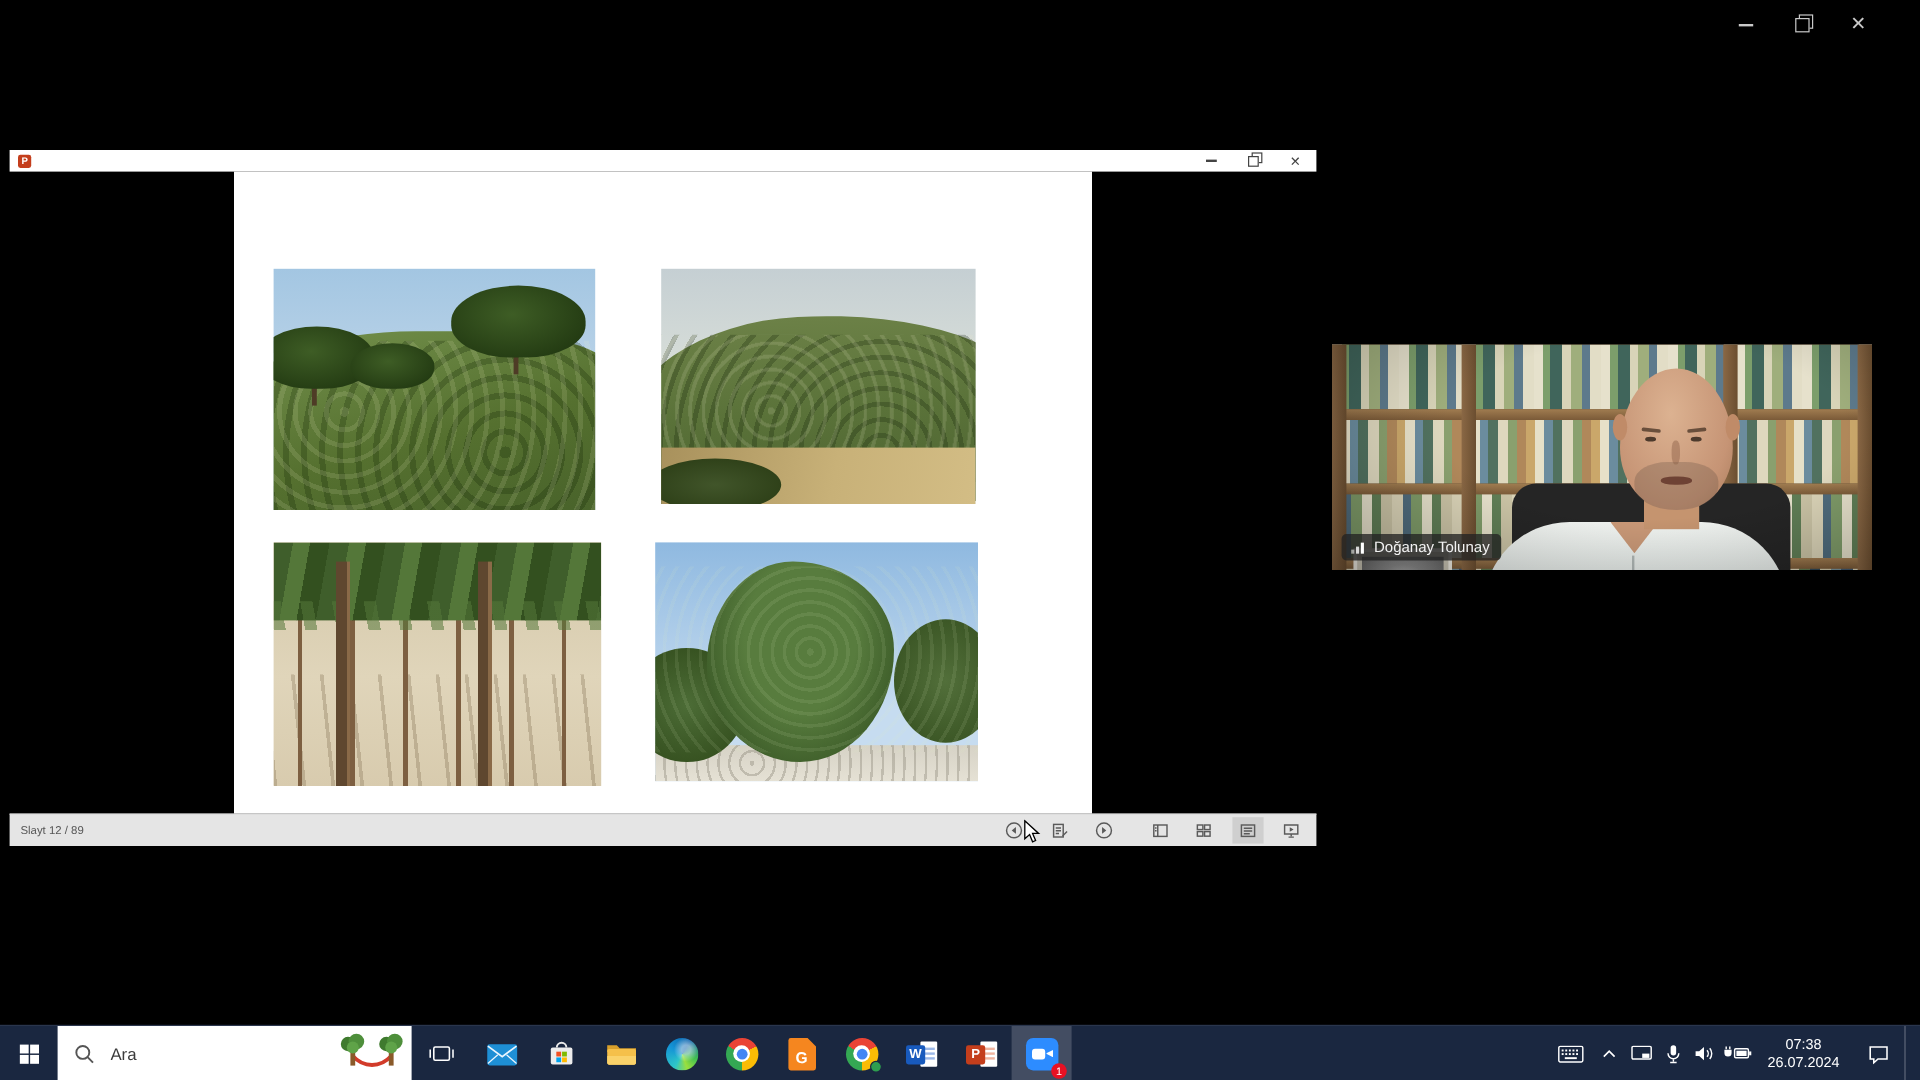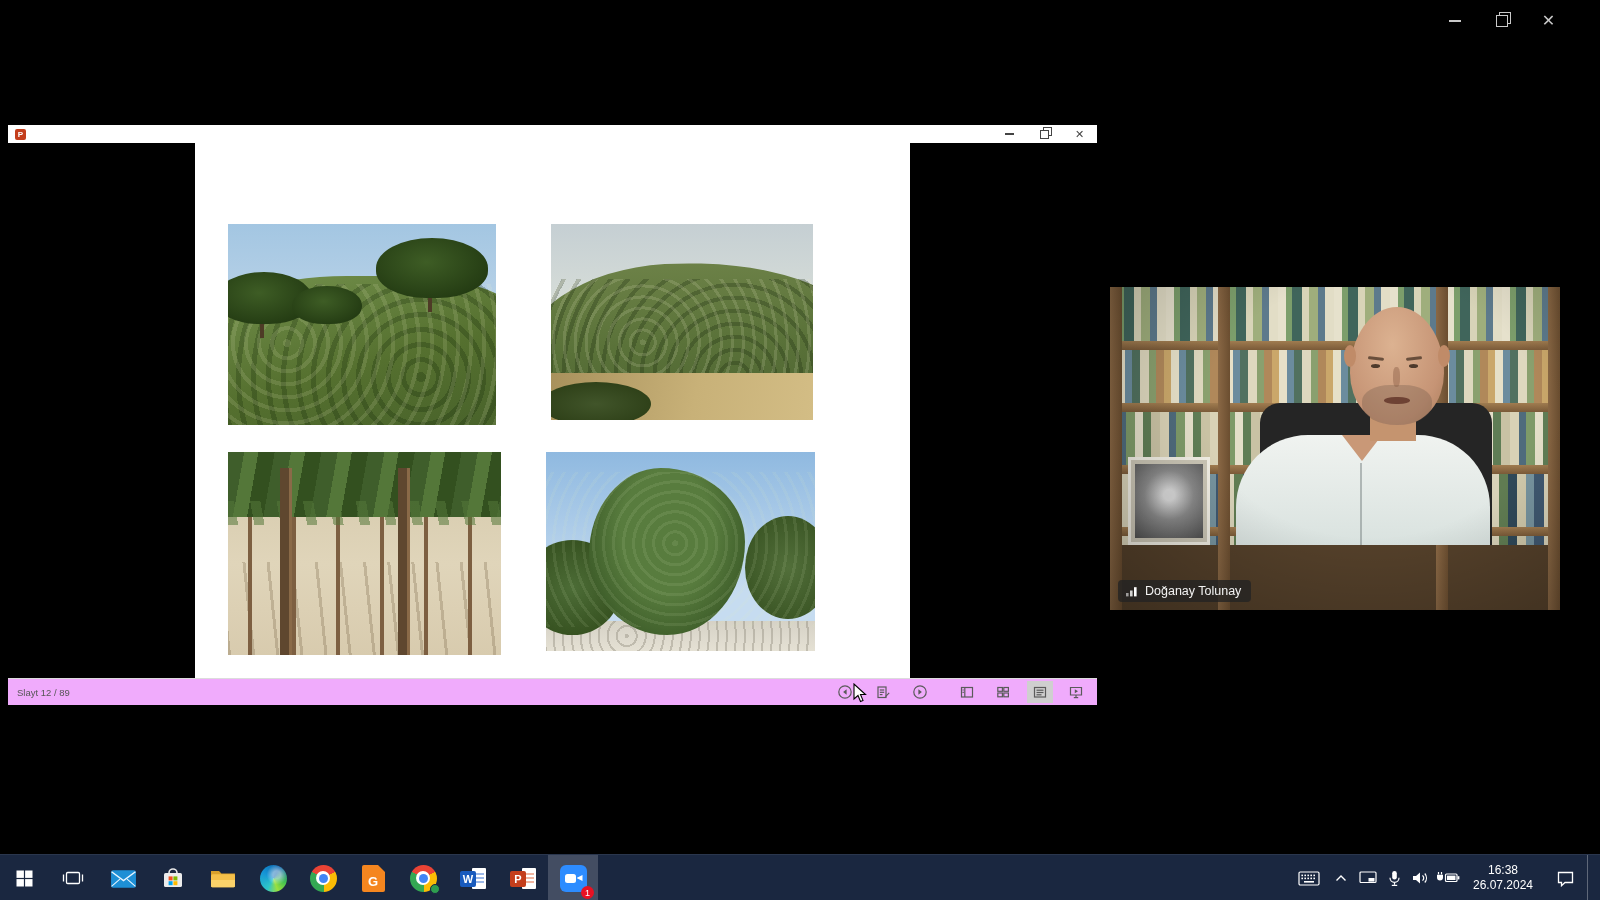--- a/index.html
+++ b/index.html
@@ -81,35 +81,35 @@
               background:radial-gradient(ellipse,#4c6c36,#35501f 78%);}
   .ph4 .bright{right:-6%;top:32%;width:32%;height:52%;border-radius:50%;
                background:radial-gradient(ellipse,#526f3a,#3a5524 78%);}
   .ph4 .tex{left:0;right:0;top:10%;bottom:12%;opacity:.7;background:
       repeating-radial-gradient(circle at 48% 46%, rgba(220,235,190,.14) 0 3px, transparent 3px 10px);}
   .ph4 .ground{left:0;right:0;bottom:0;height:15%;background:linear-gradient(#d6d2c6,#e5e1d4);}
   .ph4 .pebbles{left:0;right:0;bottom:0;height:15%;opacity:.8;background:
       repeating-radial-gradient(circle at 30% 50%, rgba(120,115,100,.4) 0 2px, transparent 2px 9px);}
 
   
-  .ppt-statusbar{height:26px;background:#f0abfc;border-top:1px solid #dcdcdc;position:relative;
+  .ppt-statusbar{height:26px;background:#e5e5e5;border-top:1px solid #dcdcdc;position:relative;
                  display:flex;align-items:center;flex:0 0 auto;}
   .sb-counter{margin-left:9px;font-size:9.5px;color:#565656;}
   .sb-tools{position:absolute;right:8px;top:0;height:100%;width:262px;}
   .sb-btn{position:absolute;top:50%;transform:translate(-50%,-50%);width:26px;height:22px;border:none;background:transparent;
           display:flex;align-items:center;justify-content:center;padding:0;}
   .sb-btn.active{background:#cfcfcf;}
   .sb-btn svg{stroke:#5a5a5a;fill:none;stroke-width:1.2;}
   .sb-fill{fill:#5a5a5a;stroke:none;}
 
   
   .cursor{position:absolute;left:853px;top:683px;z-index:40;}
 
   
-  .webcam{position:absolute;left:1110px;top:287px;width:450px;height:323px;background:#54402a;overflow:hidden;}
+  .webcam{position:absolute;left:1110px;top:287px;width:450px;height:188px;background:#54402a;overflow:hidden;}
   .wc-row{position:absolute;left:0;right:0;height:54px;}
   .wc-r1{top:0;background:repeating-linear-gradient(90deg,#e6e1cc 0 8px,#7c9e6b 8px 14px,#40655b 14px 24px,#d8d4b8 24px 31px,#9fae7c 31px 40px,#5d7a8c 40px 47px,#e2ddc6 47px 56px);}
   .wc-r2{top:62px;background:repeating-linear-gradient(90deg,#caa76a 0 7px,#e6e0c8 7px 15px,#6b8c9e 15px 22px,#51715f 22px 30px,#ded8be 30px 39px,#8aa06e 39px 46px,#b0885a 46px 54px);}
   .wc-r3{top:124px;background:repeating-linear-gradient(90deg,#d9d2b6 0 9px,#4f6b7c 9px 16px,#7e9a68 16px 25px,#e4dfc9 25px 33px,#5f7d55 33px 41px,#c9c2a4 41px 50px);}
   .wc-r4{top:186px;height:72px;background:repeating-linear-gradient(90deg,#3f5870 0 10px,#d8d2b8 10px 18px,#607c52 18px 27px,#2f4858 27px 36px,#cfc8aa 36px 45px,#76939e 45px 53px);}
   .wc-board{position:absolute;left:0;right:0;height:9px;background:linear-gradient(#a07c50,#7a5a38);}
   .wc-b1{top:54px;} .wc-b2{top:116px;} .wc-b3{top:178px;} .wc-b4{top:240px;}
   .wc-post{position:absolute;top:0;bottom:0;width:12px;background:linear-gradient(90deg,#8a6845,#6b4e30);}
   .wc-p1{left:0;} .wc-p2{left:108px;} .wc-p3{left:326px;} .wc-p4{left:438px;}
   .wc-portrait{position:absolute;left:18px;top:170px;width:82px;height:88px;background:#c9c4b4;
@@ -364,20 +364,39 @@
   <div class="taskbar">
     <button class="tb-btn start-btn">
       <svg width="17" height="17" viewBox="0 0 17 17">
         <rect x="0.5" y="0.5" width="7.4" height="7.4" fill="#fff"></rect>
           <rect x="9.1" y="0.5" width="7.4" height="7.4" fill="#fff"></rect>
         <rect x="0.5" y="9.1" width="7.4" height="7.4" fill="#fff"></rect>
           <rect x="9.1" y="9.1" width="7.4" height="7.4" fill="#fff"></rect>
         </svg>
     </button>
 
+    <div class="search-box">
+      <svg width="17" height="17" viewBox="0 0 17 17">
+        <circle cx="7" cy="7" r="5.4" fill="none" stroke="#555" stroke-width="1.6"></circle>
+        <line x1="11.2" y1="11.2" x2="15.5" y2="15.5" stroke="#555" stroke-width="1.6"></line>
+        </svg>
+      <input type="text" placeholder="Ara" style="">
+      <span class="search-spacer"></span>
+      <svg width="58" height="36" viewBox="0 0 58 36">
+        <path d="M13 20 C22 30 36 30 45 20" stroke="#d23b2a" stroke-width="3.2" fill="none"></path>
+        <rect x="11" y="15" width="4" height="13" fill="#8a5a2a"></rect>
+          <rect x="43" y="15" width="4" height="13" fill="#8a5a2a"></rect>
+        <circle cx="9" cy="10" r="6" fill="#3f7a2e"></circle>
+          <circle cx="16" cy="8" r="6.5" fill="#4e8f3b"></circle>
+          <circle cx="13" cy="13" r="5" fill="#5fa348"></circle>
+        <circle cx="41" cy="10" r="6" fill="#3f7a2e"></circle>
+          <circle cx="48" cy="8" r="6.5" fill="#4e8f3b"></circle>
+          <circle cx="45" cy="13" r="5" fill="#5fa348"></circle>
+        </svg>
+    </div>
 
     <button class="tb-btn" style="width:50px">
       <svg width="22" height="18" viewBox="0 0 22 18">
         <rect x="4.5" y="3.5" width="13" height="11" rx="1.2" fill="none" stroke="#fff" stroke-width="1.3"></rect>
         <line x1="1.5" y1="5.5" x2="1.5" y2="12.5" stroke="#fff" stroke-width="1.3"></line>
         <line x1="20.5" y1="5.5" x2="20.5" y2="12.5" stroke="#fff" stroke-width="1.3"></line>
         </svg>
     </button>
 
     <button class="tb-btn app-btn">
@@ -493,21 +512,21 @@
         <svg width="24" height="14" viewBox="0 0 24 14">
           <line x1="2.5" y1="1" x2="2.5" y2="3.4" stroke="#fff" stroke-width="1.2"></line>
           <line x1="5.5" y1="1" x2="5.5" y2="3.4" stroke="#fff" stroke-width="1.2"></line>
           <path d="M1 3.8 h6 v2.6 a3 3 0 0 1 -6 0 z" fill="#fff"></path>
           <rect x="9.5" y="3" width="11.5" height="7.5" rx="1" fill="none" stroke="#fff" stroke-width="1.2"></rect>
           <rect x="21.6" y="5.2" width="1.8" height="3.2" fill="#fff"></rect>
           <rect x="11" y="4.6" width="8.5" height="4.4" fill="#fff"></rect>
           </svg>
       </button>
       <button class="clock">
-        <span>16:38</span>
+        <span>07:38</span>
         <span>26.07.2024</span>
       </button>
       <button class="tray-btn w44">
         <svg width="19" height="17" viewBox="0 0 19 17">
           <path d="M2.5 2.5 h14 v10 h-7.5 l-3.5 3.2 v-3.2 h-3 z" fill="none" stroke="#fff" stroke-width="1.3"></path>
           </svg>
       </button>
       <button class="show-desktop"></button>
     </div>
   </div>

